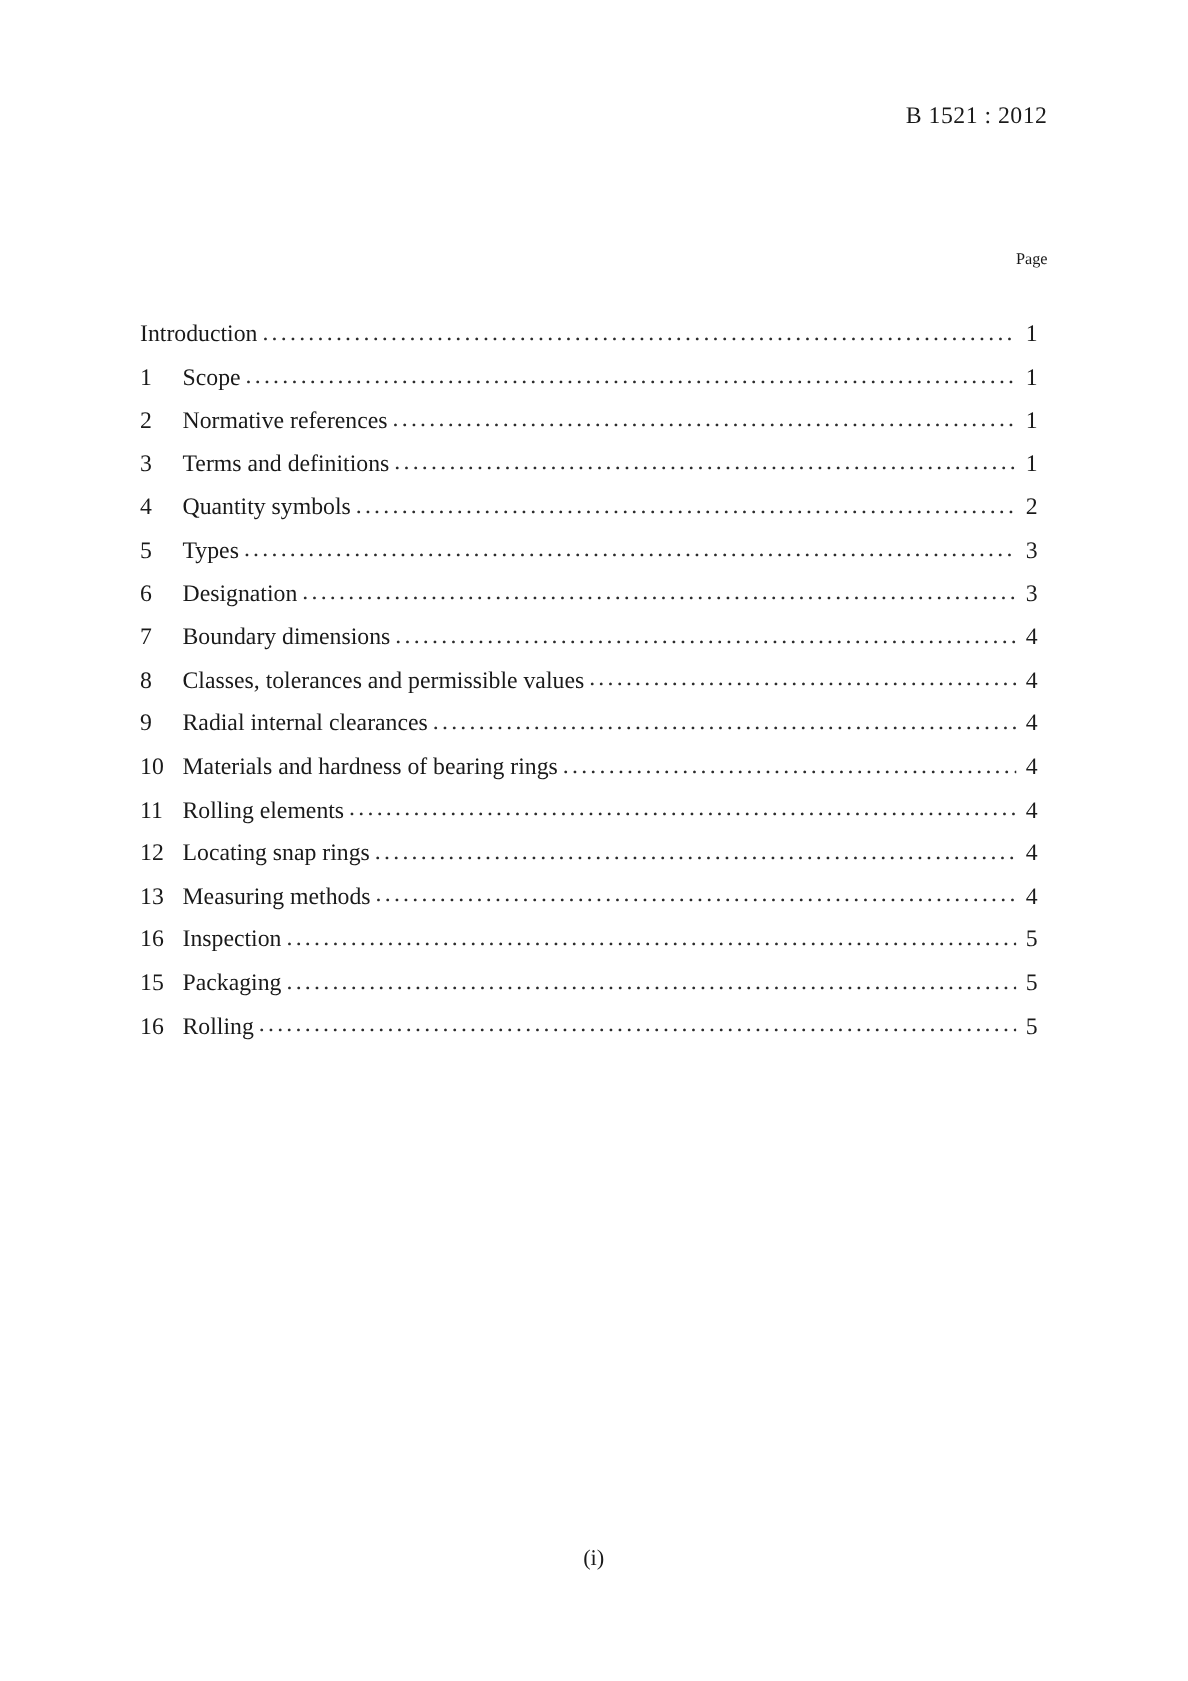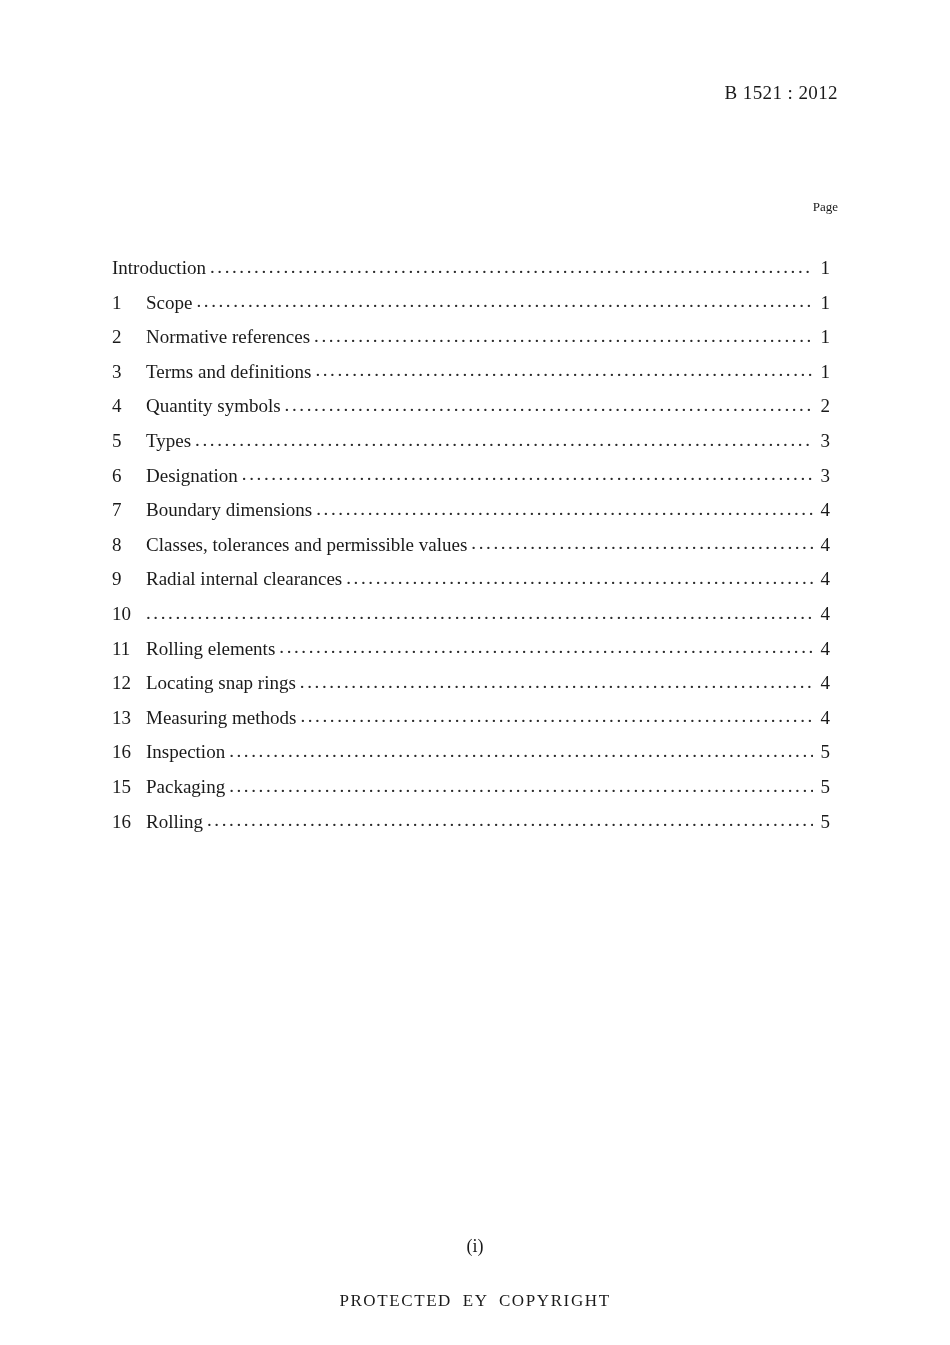--- a/index.html
+++ b/index.html
@@ -190,20 +190,21 @@
         <span class="toc-page">4</span>
       </div>
       <div class="toc-row">
         <span class="toc-num">9</span>
         <span class="toc-label">Radial internal clearances</span>
         <span class="toc-leader"></span>
         <span class="toc-page">4</span>
       </div>
       <div class="toc-row">
         <span class="toc-num">10</span>
+        <span class="toc-label">Materials and hardness of bearing rings</span>
         <span class="toc-leader"></span>
         <span class="toc-page">4</span>
       </div>
       <div class="toc-row">
         <span class="toc-num">11</span>
         <span class="toc-label">Rolling elements</span>
         <span class="toc-leader"></span>
         <span class="toc-page">4</span>
       </div>
       <div class="toc-row">
@@ -233,15 +234,14 @@
       <div class="toc-row">
         <span class="toc-num">16</span>
         <span class="toc-label">Rolling</span>
         <span class="toc-leader"></span>
         <span class="toc-page">5</span>
       </div>
     </div>
 
   <div class="folio">(i)</div>
 
-  <div class="copyright">PROTECTED EY COPYRIGHT</div>
 
 </div>
 
 </body></html>

